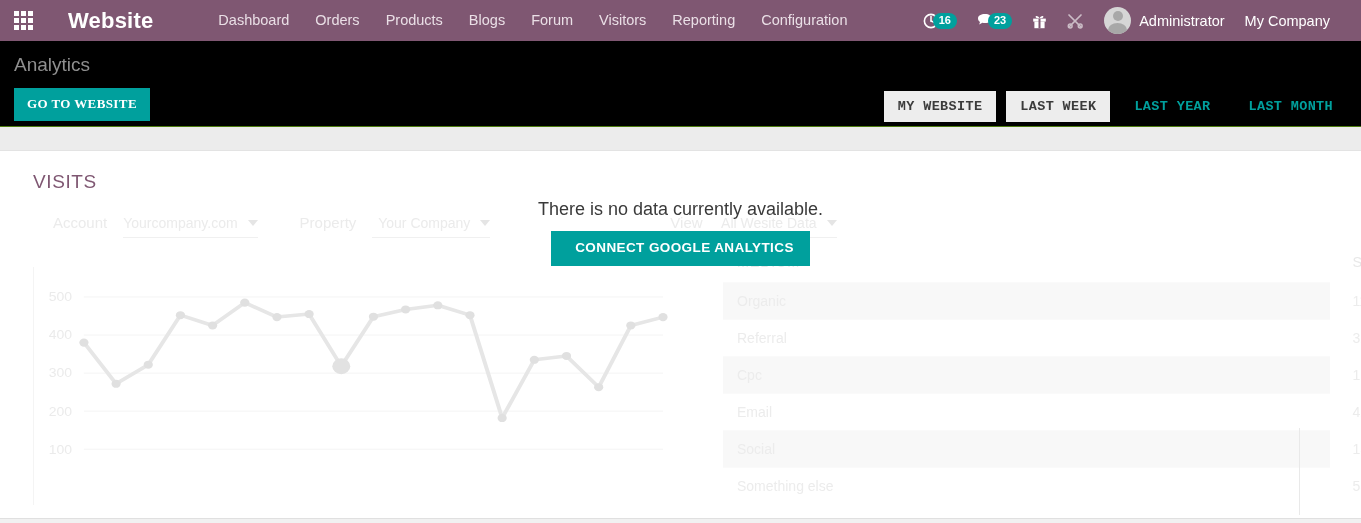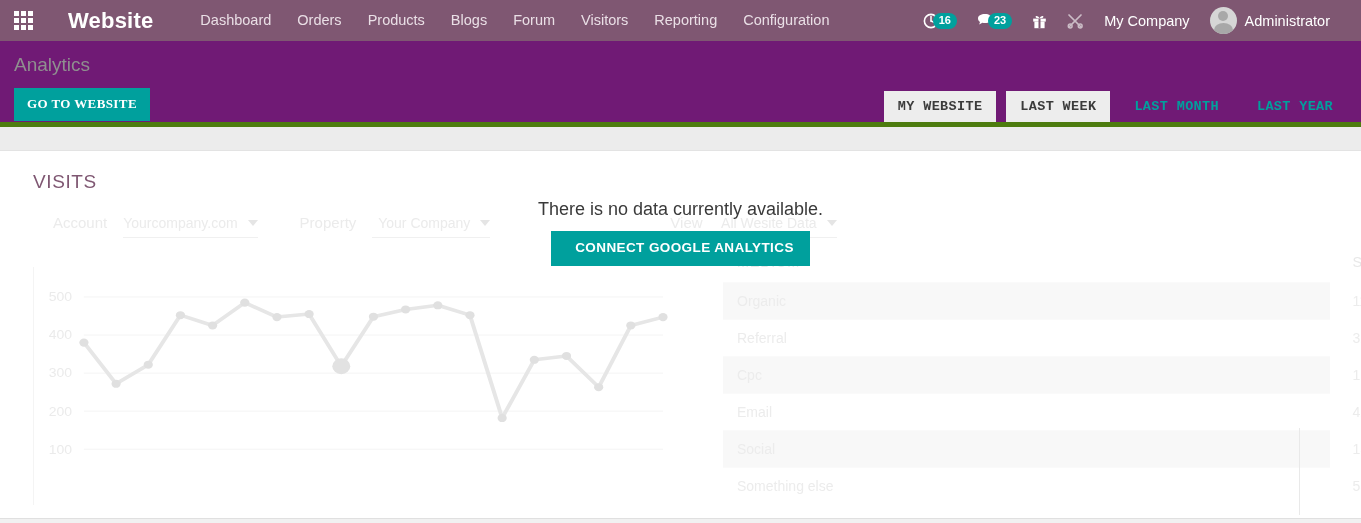--- a/index.html
+++ b/index.html
@@ -32,21 +32,21 @@
     gap: 2px;
   }
   #apps-grid .g i { background: #ffffff; display: block; width: 5px; height: 5px; }
 
   #brand {
     color: #ffffff;
     font-size: 22px;
     font-weight: bold;
     letter-spacing: .2px;
     margin-left: 22px;
-    margin-right: 34px;
+    margin-right: 52px;
     cursor: pointer;
     white-space: nowrap;
   }
   #mainmenu { display: flex; align-items: center; gap: 0; }
   #mainmenu .mi {
     color: #eadfe6;
     font-size: 14.5px;
     padding: 0 13px;
     line-height: 41px;
     cursor: pointer;
@@ -96,22 +96,22 @@
   }
   #avatar::after {
     content: ""; position: absolute;
     width: 19px; height: 14px; border-radius: 50% 50% 0 0;
     background: #a8a8a8; left: 4px; top: 16px;
   }
 
   
   #controlpanel {
     height: 86px;
-    background: #701a75;
-    border-bottom: 5px solid #4d7c0f;
+    background: #000000;
+    border-bottom: 1px solid #4d7c0f;
     position: relative;
     z-index: 30;
   }
   #breadcrumb {
     position: absolute; left: 14px; top: 13px;
     font-size: 19px; color: #8f8f8f; font-weight: normal;
   }
   #goto-website-btn {
     position: absolute; left: 14px; top: 47px;
     background: #00a09d; color: #ffffff;
@@ -326,42 +326,42 @@
     <div class="sysitem">
       <svg class="ico-svg" width="17" height="16" viewBox="0 0 17 16">
         <path d="M2 2 L14 14" stroke="#cbbcc6" stroke-width="1.7" stroke-linecap="round"></path>
         <path d="M14 2 L2 14" stroke="#cbbcc6" stroke-width="1.7" stroke-linecap="round"></path>
         <circle cx="3.2" cy="13" r="1.9" fill="none" stroke="#cbbcc6" stroke-width="1.5"></circle>
         <circle cx="13.2" cy="13" r="1.9" fill="none" stroke="#cbbcc6" stroke-width="1.5"></circle>
       </svg>
     </div>
 
     <div class="sysitem">
-      <span id="company-name">My Company</span>
-    </div>
-
-    <div class="sysitem">
       <span id="avatar"></span>
       <span id="user-name">Administrator</span>
+    </div>
+
+    <div class="sysitem">
+      <span id="company-name">My Company</span>
     </div>
 
   </div>
 </div>
 
 <div id="controlpanel">
 
   <div id="breadcrumb">Analytics</div>
 
   <button id="goto-website-btn">GO TO WEBSITE</button>
 
   <div id="filters">
     <button class="filter-btn active">MY WEBSITE</button>
     <button class="filter-btn active">LAST WEEK</button>
+    <button class="filter-btn link">LAST YEAR</button>
     <button class="filter-btn link">LAST MONTH</button>
-    <button class="filter-btn link">LAST YEAR</button>
   </div>
 </div>
 
 <div id="page">
   <div id="sheet">
 
     <div id="visits-title">VISITS</div>
 
     <div id="ga-widget">
 

